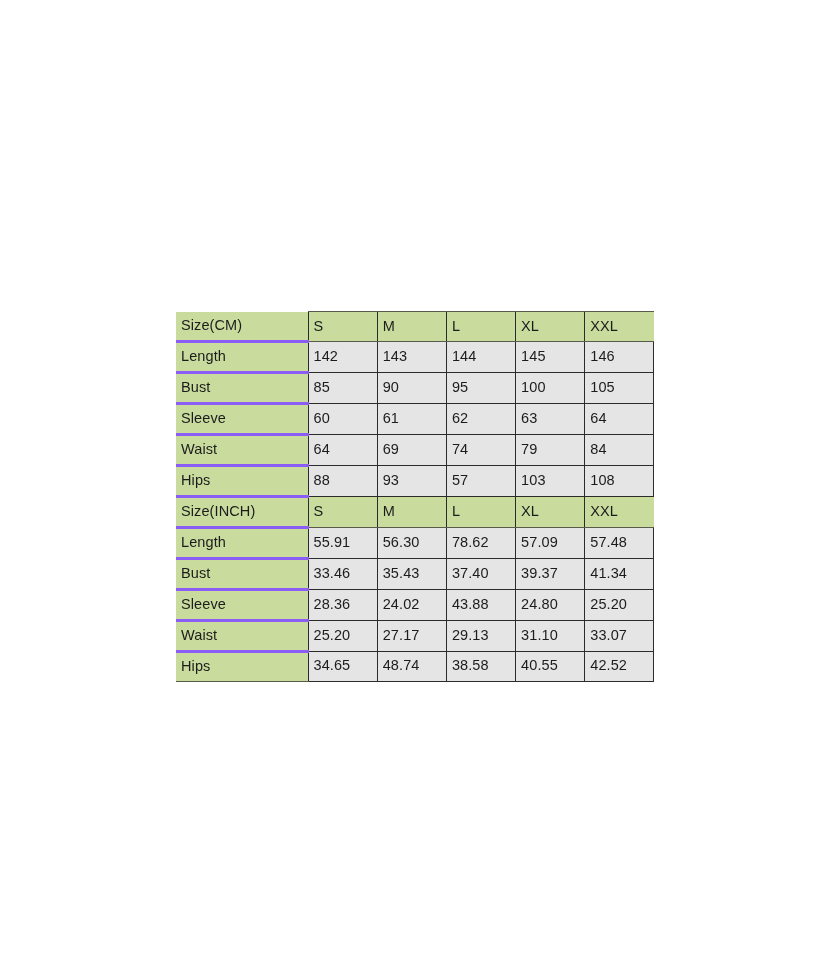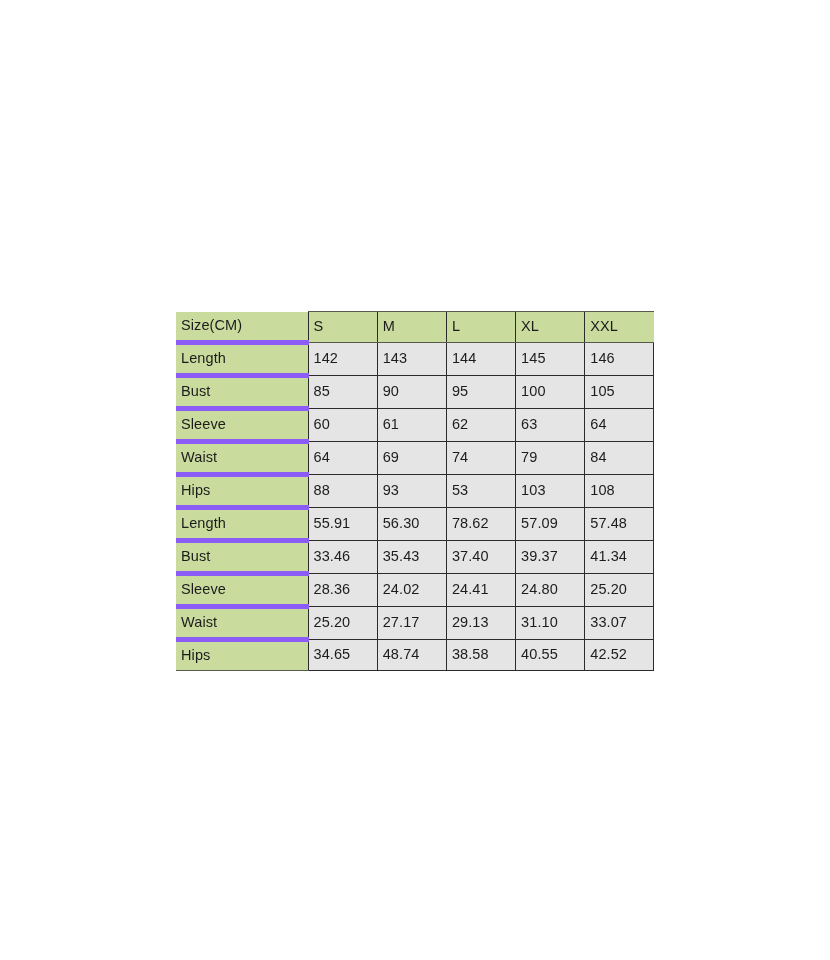--- a/index.html
+++ b/index.html
@@ -40,21 +40,21 @@
     vertical-align: middle;
     line-height: 1.05;
     white-space: nowrap;
     overflow: hidden;
     letter-spacing: 0.1px;
   }
 
   
   td.green {
     background: #c9dc9e;
-    border-top: 5px solid #8b5cf6;
+    border-top: 3px solid #8b5cf6;
     border-bottom: 1px solid #5a5a4a;
     border-left: none;
     border-right: none;
   }
   
   tr.row-0 td.green { border-top: none; margin-top: 19px; }
 
   
   td.data {
     background: #e5e5e5;
@@ -129,25 +129,33 @@
         <td class="data">69</td>
         <td class="data">74</td>
         <td class="data">79</td>
         <td class="data">84</td>
       </tr>
 
       <tr>
         <td class="green">Hips</td>
         <td class="data">88</td>
         <td class="data">93</td>
-        <td class="data">53</td>
+        <td class="data">57</td>
         <td class="data">103</td>
         <td class="data">108</td>
       </tr>
 
+      <tr>
+        <td class="green">Size(INCH)</td>
+        <td class="green-head-data">S</td>
+        <td class="green-head-data">M</td>
+        <td class="green-head-data">L</td>
+        <td class="green-head-data">XL</td>
+        <td class="green-head-data">XXL</td>
+      </tr>
 
       <tr>
         <td class="green">Length</td>
         <td class="data">55.91</td>
         <td class="data">56.30</td>
         <td class="data">78.62</td>
         <td class="data">57.09</td>
         <td class="data">57.48</td>
       </tr>
 
@@ -157,21 +165,21 @@
         <td class="data">35.43</td>
         <td class="data">37.40</td>
         <td class="data">39.37</td>
         <td class="data">41.34</td>
       </tr>
 
       <tr>
         <td class="green">Sleeve</td>
         <td class="data">28.36</td>
         <td class="data">24.02</td>
-        <td class="data">24.41</td>
+        <td class="data">43.88</td>
         <td class="data">24.80</td>
         <td class="data">25.20</td>
       </tr>
 
       <tr>
         <td class="green">Waist</td>
         <td class="data">25.20</td>
         <td class="data">27.17</td>
         <td class="data">29.13</td>
         <td class="data">31.10</td>

